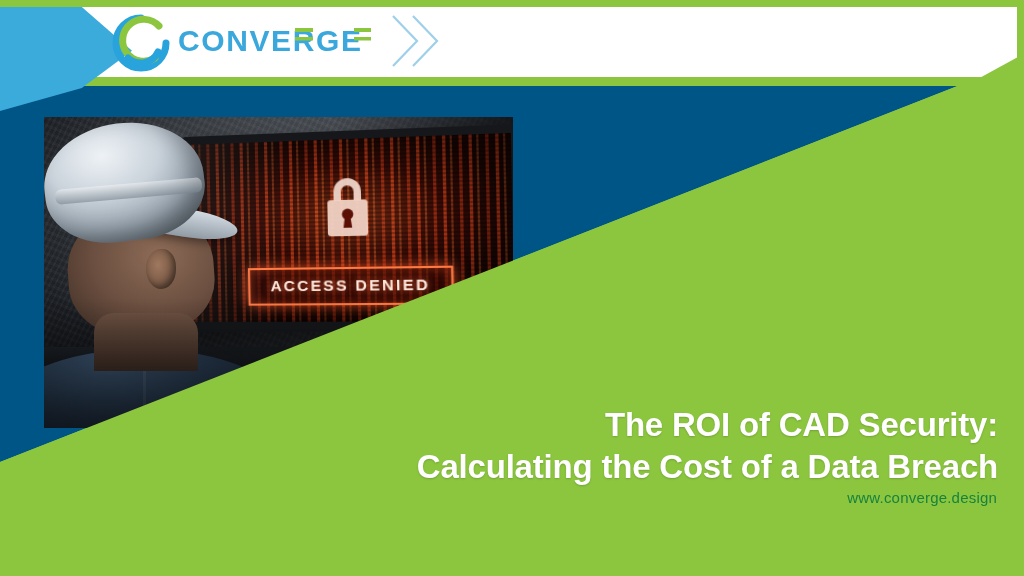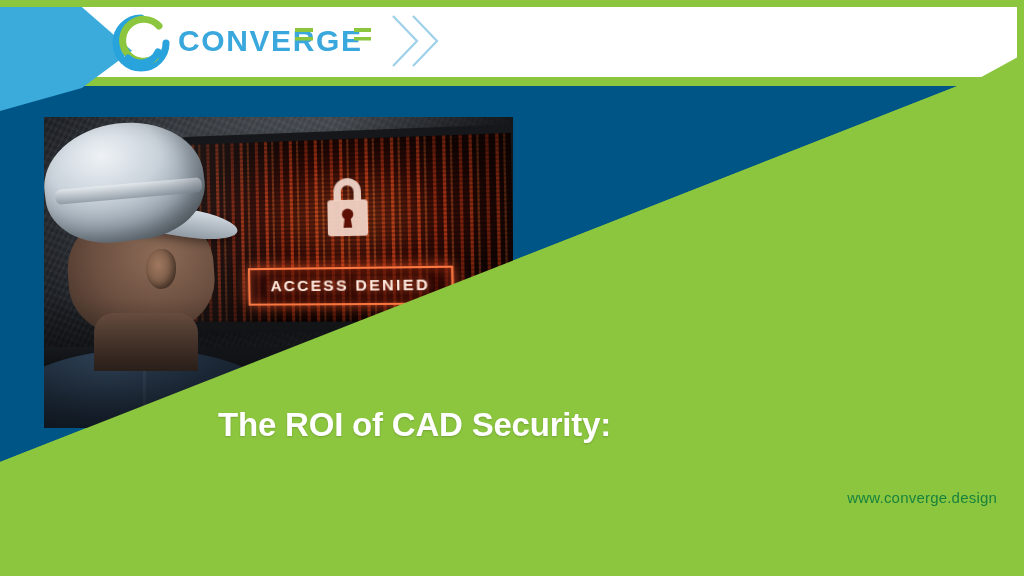--- a/index.html
+++ b/index.html
@@ -286,21 +286,21 @@
     clip-path:polygon(1024px 60px, 1024px 576px, 0px 576px, 0px 462px);
     pointer-events:none;
   }
 
   
   .title{
     position:absolute;
     right:26px;
     top:404px;
     width:780px;
-    text-align:left;
+    text-align:right;
     color:#ffffff;
     font-weight:bold;
     font-size:33px;
     line-height:1.28;
     letter-spacing:-.2px;
     text-shadow:0 1px 2px rgba(0,0,0,.18);
   }
   .title .l2{display:block;}
   .url{
     position:absolute;
@@ -391,17 +391,18 @@
     <svg class="chev chev1" viewBox="0 0 34 58">
       <path d="M5 4 L29 29 L5 54" fill="none" stroke="#9ED0EA" stroke-width="2.2"></path>
     </svg>
     <svg class="chev chev2" viewBox="0 0 34 58">
       <path d="M5 4 L29 29 L5 54" fill="none" stroke="#9ED0EA" stroke-width="2.2"></path>
     </svg>
   </div>
 
   <div class="title">
     <span class="l1">The ROI of CAD Security:</span>
+    <span class="l2">Calculating the Cost of a Data Breach</span>
   </div>
 
   <div class="url">www.converge.design</div>
 
 </div>
 
 </body></html>

